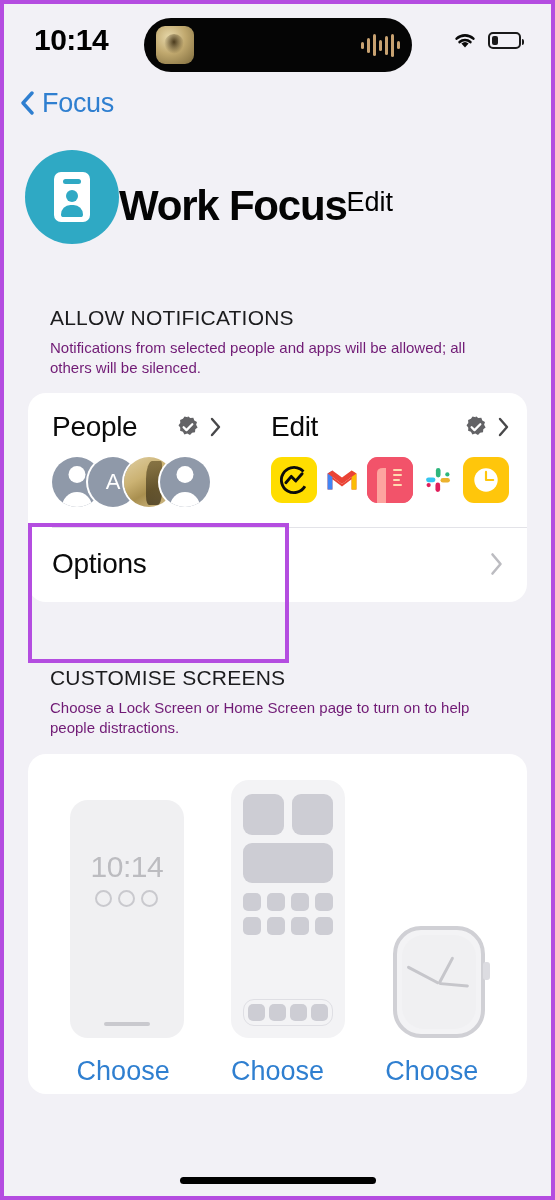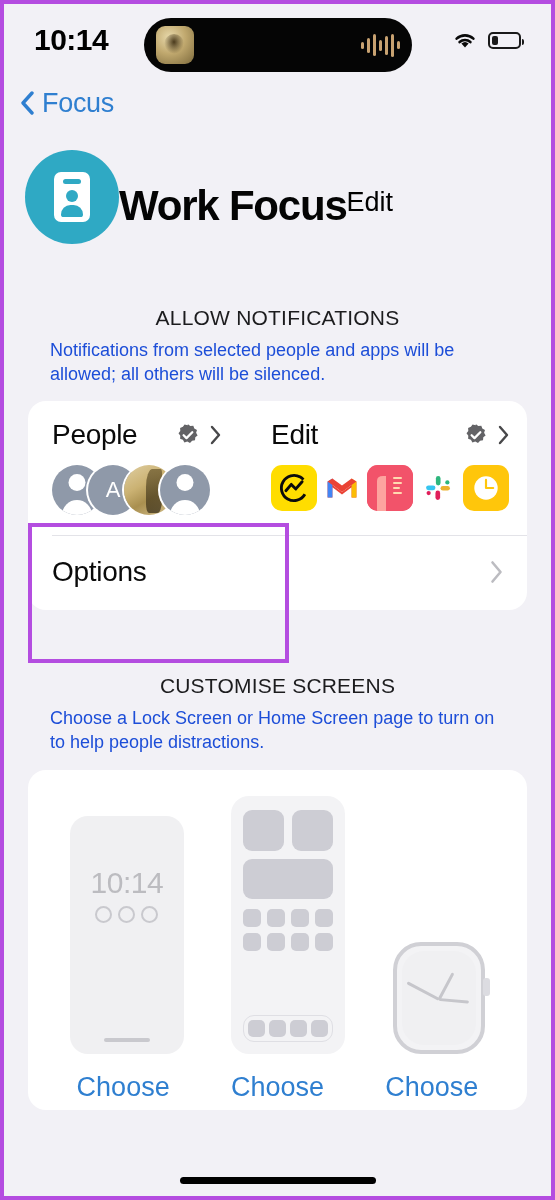--- a/index.html
+++ b/index.html
@@ -157,25 +157,24 @@
 
   
   .section-header {
     padding: 0 46px;
     margin-top: 62px;
   }
   .section-title {
     font-size: 21px;
     color: #1c1c1e;
     letter-spacing: 0.2px;
-    text-align: center;
   }
   .section-desc {
-    font-size: 18px;
-    color: #1d4ed8;
+    font-size: 15px;
+    color: #701a75;
     line-height: 1.35;
     margin-top: 8px;
   }
 
   
   .card {
     background: #ffffff;
     border-radius: 18px;
     margin: 14px 24px 0 24px;
     overflow: hidden;

